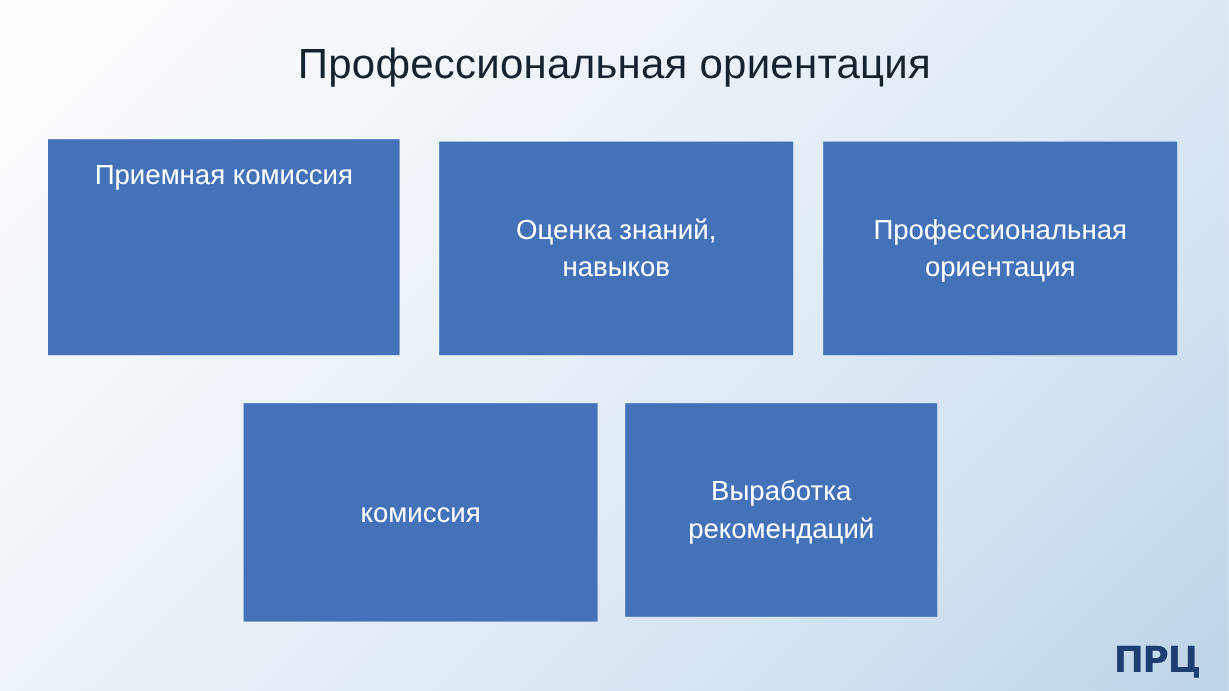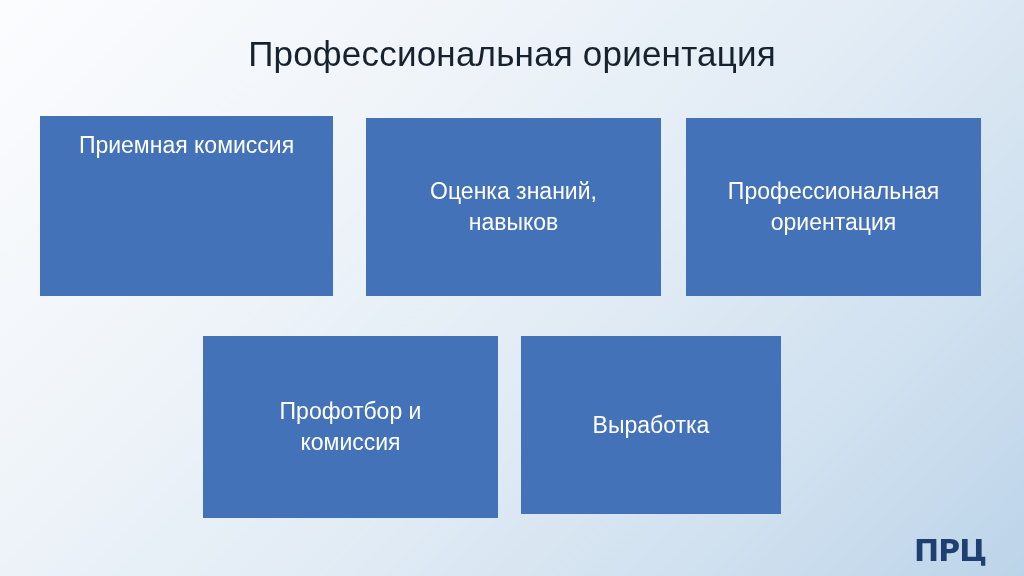--- a/index.html
+++ b/index.html
@@ -89,21 +89,21 @@
   .box-e {
     left: 521px;
     top: 336px;
     width: 260px;
     height: 178px;
     font-size: 23px;
     line-height: 31px;
   }
   #logo {
     position: absolute;
-    right: 38px;
+    right: 24px;
     bottom: 8px;
     font-size: 30px;
     font-weight: bold;
     color: #1f3f72;
     letter-spacing: -1px;
     font-family: "DejaVu Sans", sans-serif;
   }
 </style>
 </head>
 <body>
@@ -120,23 +120,23 @@
     <span class="line">Профессиональная</span>
     <span class="line">ориентация</span>
   </div>
 
   <div class="box box-b">
     <span class="line">Оценка знаний,</span>
     <span class="line">навыков</span>
   </div>
 
   <div class="box box-d">
-    <span class="line">Профотбор и</span>
     <span class="line">комиссия</span>
   </div>
 
   <div class="box box-e">
     <span class="line">Выработка</span>
+    <span class="line">рекомендаций</span>
   </div>
 
   <div id="logo">ПРЦ</div>
 
 </div>
 
 </body></html>

